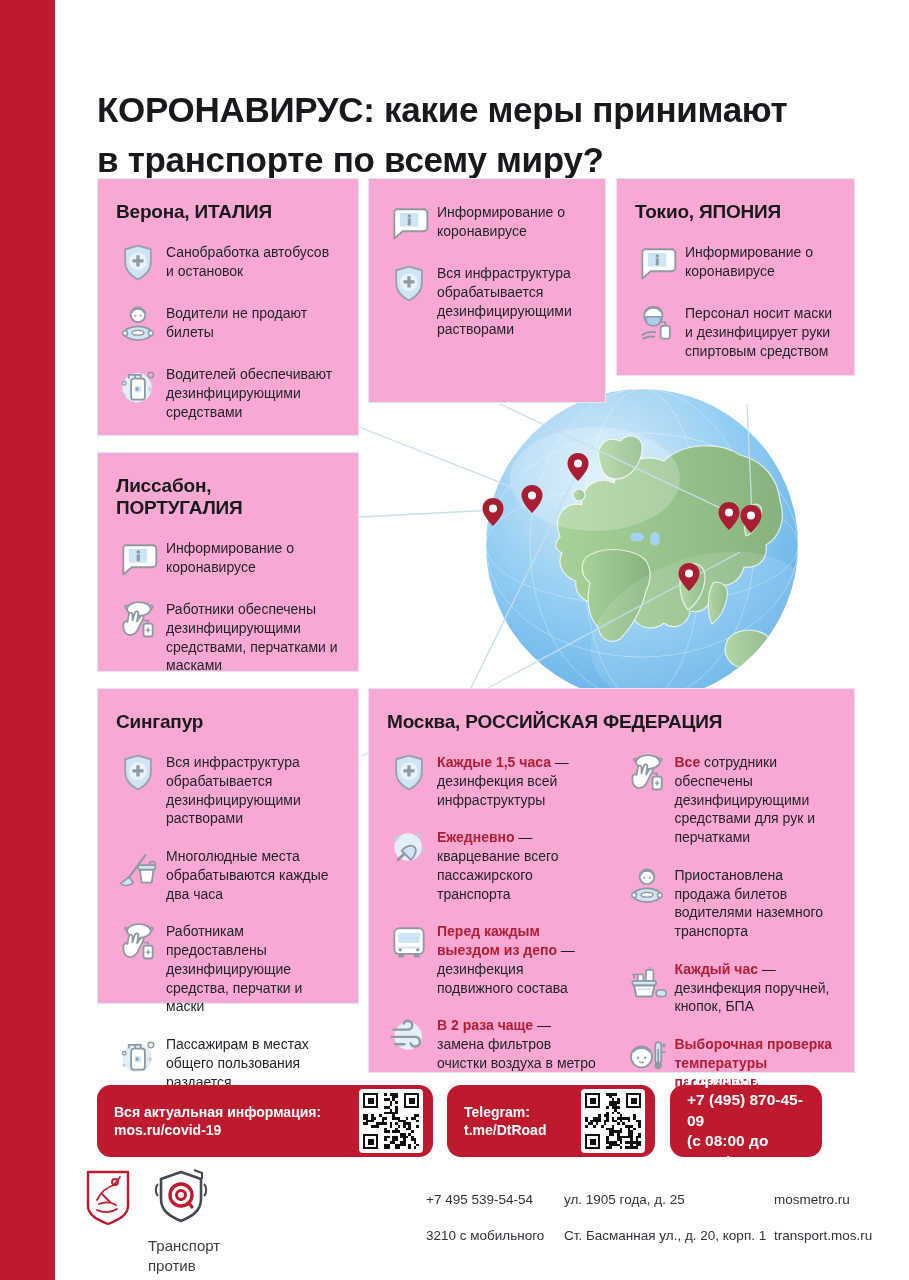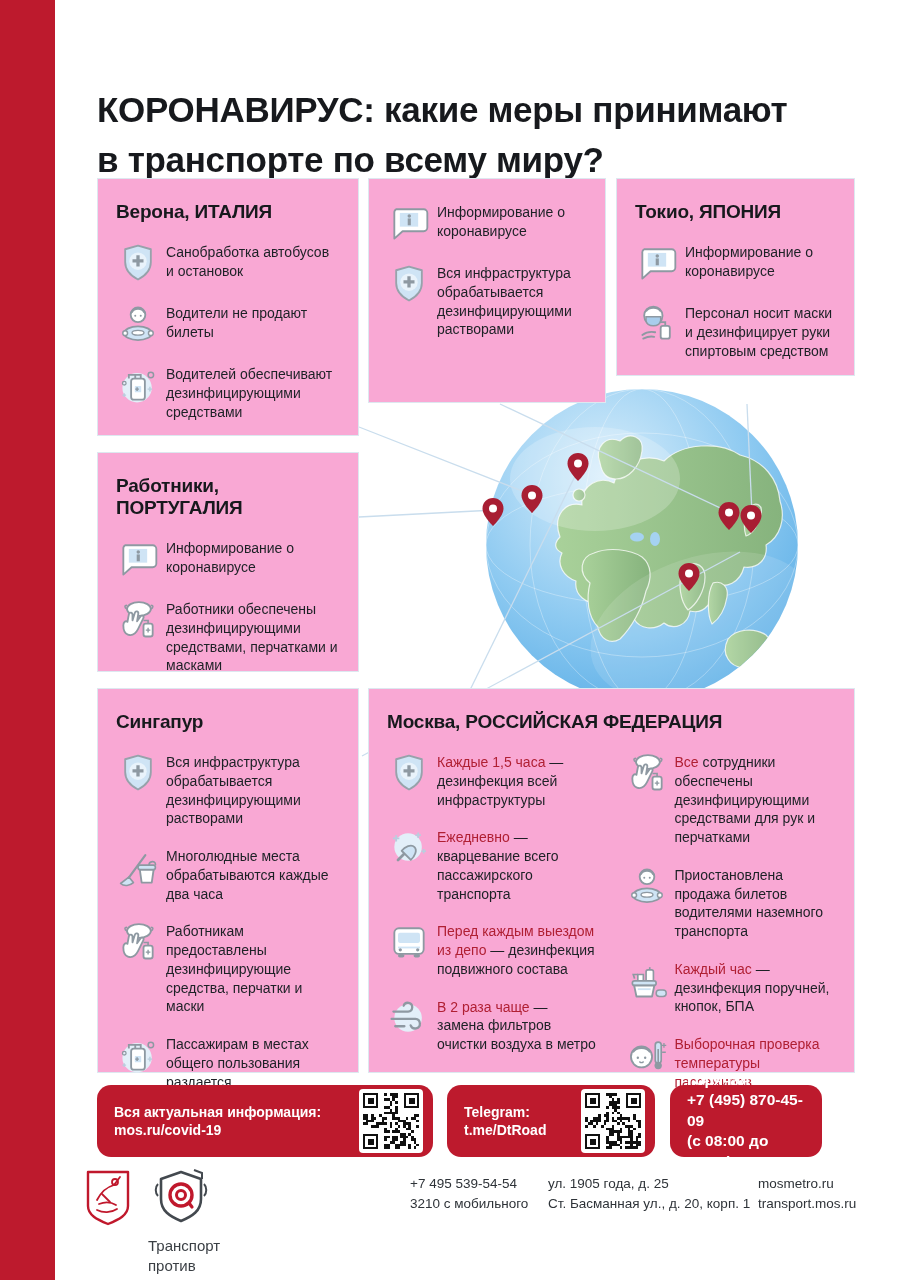--- a/index.html
+++ b/index.html
@@ -9,21 +9,21 @@
   .title{position:absolute;left:97px;top:62px;width:780px;font-size:35px;font-weight:700;
          line-height:1.43;color:#17191d;letter-spacing:-.3px;}
   
   .card{position:absolute;background:#f9a8d4;border:1.5px solid #dde8f0;border-radius:0;
         box-sizing:border-box;padding:22px 18px;z-index:4;}
   .card h2{margin:0 0 18px 0;font-size:19px;font-weight:700;color:#17191d;letter-spacing:-.2px;}
   .row{display:flex;align-items:flex-start;gap:6px;margin-bottom:17px;}
   .row:last-child{margin-bottom:0;}
   .ic{width:44px;height:44px;flex:0 0 44px;}
   .txt{margin:0;font-size:14px;line-height:1.34;padding-top:2px;}
-  .accent{color:#b01f33;font-weight:400;}
+  .accent{color:#b01f33;font-weight:700;}
   .mcols{display:flex;gap:26px;}
   .mcol{flex:1;}
   
   .globe{position:absolute;left:482px;top:387px;z-index:1;}
   .connectors{position:absolute;left:0;top:0;width:909px;height:1280px;z-index:2;pointer-events:none;}
   .pin{position:absolute;width:24px;height:30px;margin:-12px 0 0 -12px;z-index:5;}
   
   .banner{position:absolute;top:1085px;height:72px;background:#bd1a2d;border-radius:14px;
           display:flex;align-items:center;box-sizing:border-box;padding:0 10px 0 17px;z-index:4;}
   .bt{margin:0;color:#fff;font-size:14px;font-weight:700;line-height:1.32;flex:1;}
@@ -37,21 +37,21 @@
   .fp{position:absolute;width:15px;height:15px;border:2.5px solid #101010;background:#fff;box-sizing:border-box;}
   .fp b{position:absolute;inset:2.5px;background:#101010;}
   .fp.tl{left:4px;top:4px}.fp.tr{right:4px;top:4px}.fp.bl{left:4px;bottom:4px}
   
   .footer{position:absolute;left:0;top:1166px;width:909px;height:110px;z-index:4;}
   .coat{position:absolute;left:85px;top:4px;}
   .tshield{position:absolute;left:150px;top:0;}
   .caption{position:absolute;left:140px;top:62px;width:86px;text-align:left;margin:8px;
            font-size:15px;line-height:1.3;color:#3a3f44;}
   .fcol{position:absolute;top:8px;margin:0;font-size:13.5px;line-height:1.45;color:#2e3338;}
-  .fcol p{margin:0;}
+  .fcol p{margin:16px;}
   .fc1{left:410px;}.fc2{left:548px;}.fc3{left:758px;}
 </style>
 </head>
 <body>
 
 <div class="page">
   <div class="stripe"></div>
 
   <h1 class="title">
     <span>КОРОНАВИРУС: какие меры принимают</span><br>
@@ -286,36 +286,36 @@
     </div>
     <div class="row">
       <svg class="ic">
           <use href="#i-mask"></use>
         </svg>
       <p class="txt">Персонал носит маски и дезинфицирует руки спиртовым средством</p>
     </div>
   </section>
 
   <section class="card" style="left:97px;top:452px;width:262px;height:220px">
-    <h2>Работники, ПОРТУГАЛИЯ</h2>
+    <h2>Лиссабон, ПОРТУГАЛИЯ</h2>
     <div class="row">
       <svg class="ic">
           <use href="#i-info"></use>
         </svg>
       <p class="txt">Информирование о коронавирусе</p>
     </div>
     <div class="row">
       <svg class="ic">
           <use href="#i-glove"></use>
         </svg>
       <p class="txt">Работники обеспечены дезинфицирующими средствами, перчатками и масками</p>
     </div>
   </section>
 
-  <section class="card" style="left:97px;top:688px;width:262px;height:385px">
+  <section class="card" style="left:97px;top:688px;width:262px;height:316px">
     <h2>Сингапур</h2>
     <div class="row">
       <svg class="ic">
           <use href="#i-shield"></use>
         </svg>
       <p class="txt">Вся инфраструктура обрабатывается дезинфицирующими растворами</p>
     </div>
     <div class="row">
       <svg class="ic">
           <use href="#i-mop"></use>

